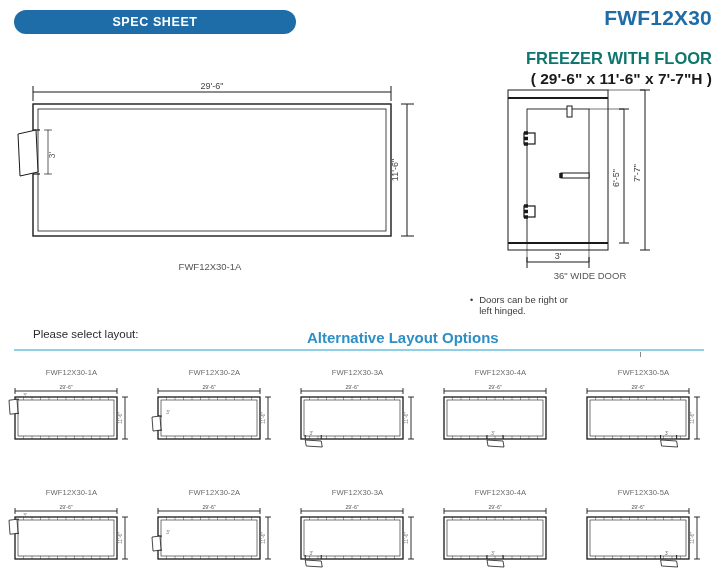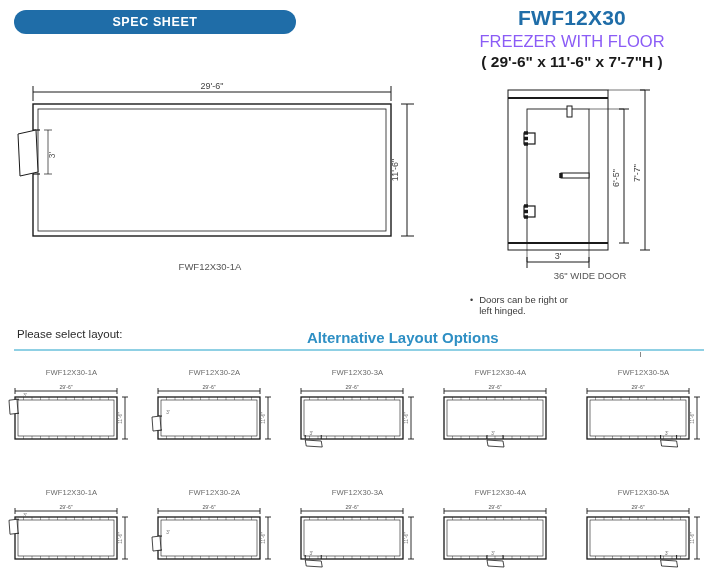--- a/index.html
+++ b/index.html
@@ -20,24 +20,24 @@
     background:#1F6DA8;
     border-radius:12px;
     display:flex;align-items:center;justify-content:center;
   }
   .spec-badge span{
     color:#ffffff;font-weight:bold;font-size:12.5px;letter-spacing:.6px;
   }
 
   .title-block{
     position:absolute;left:432px;top:6px;width:280px;
-    text-align:center;line-height:1.18;
+    text-align:right;line-height:1.18;
   }
   .title-model{font-size:21px;font-weight:bold;color:#1F6DA8;letter-spacing:.2px;}
-  .title-sub{font-size:16.5px;font-weight:normal;color:#8b5cf6;margin-top:1px;}
+  .title-sub{font-size:16.5px;font-weight:bold;color:#0f766e;margin-top:18px;}
   .title-dims{font-size:15.5px;font-weight:bold;color:#1a1a1a;margin-top:2px;}
 
   
   svg{display:block;}
   .dwg{position:absolute;}
   #plan-svg{left:8px;top:78px;}
   #elev-svg{left:478px;top:78px;}
 
   .cap{
     position:absolute;font-size:9.5px;color:#555;text-align:center;
@@ -47,21 +47,21 @@
 
   .note{
     position:absolute;left:470px;top:294px;
     font-size:9.5px;color:#3a3a3a;
     display:flex;align-items:flex-start;gap:6px;
   }
   .note .bullet{font-size:9px;line-height:12px;}
 
   
   .select-label{
-    position:absolute;left:17px;top:328px;font-size:11.5px;color:#2a2a2a;
+    position:absolute;left:33px;top:328px;font-size:11.5px;color:#2a2a2a;
   }
   .alt-label{
     position:absolute;left:307px;top:329px;font-size:15px;color:#2E8FC4;font-weight:600;
   }
   .divider{
     position:absolute;left:14px;top:349px;width:690px;height:2px;
     background:#8FD0E4;
   }
   .tickmark{
     position:absolute;left:640px;top:352px;width:1px;height:5px;background:#888;

